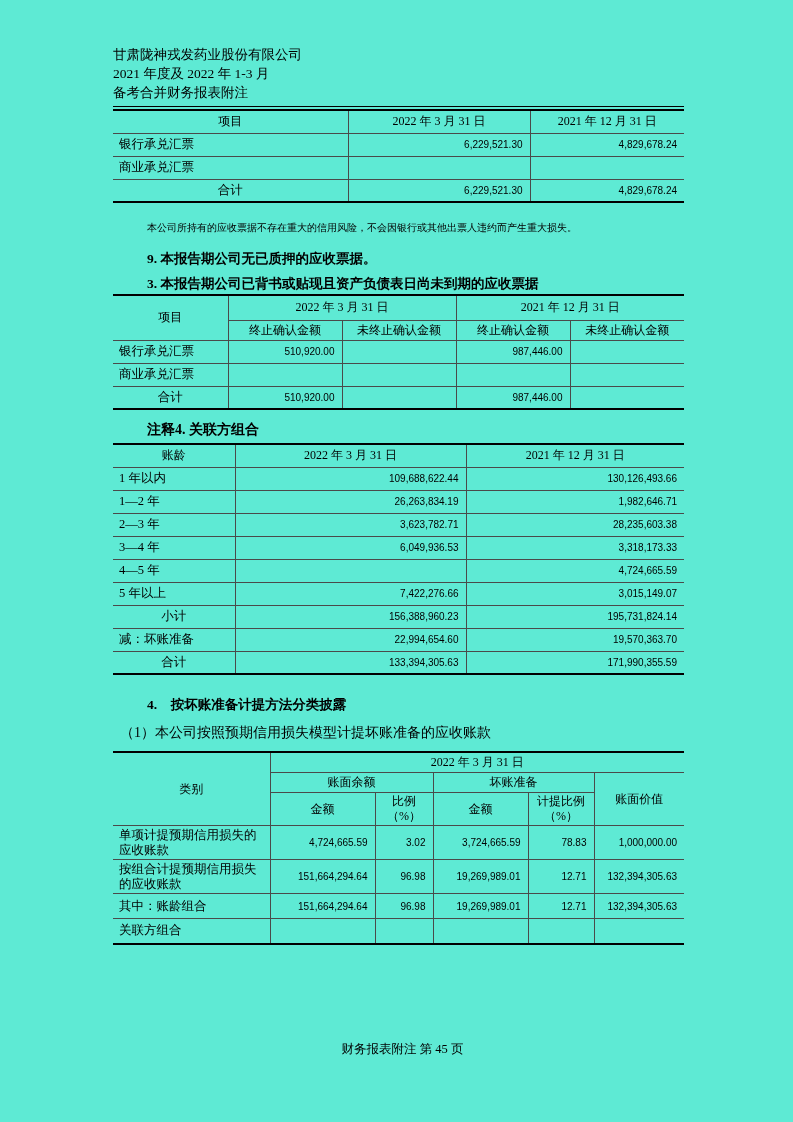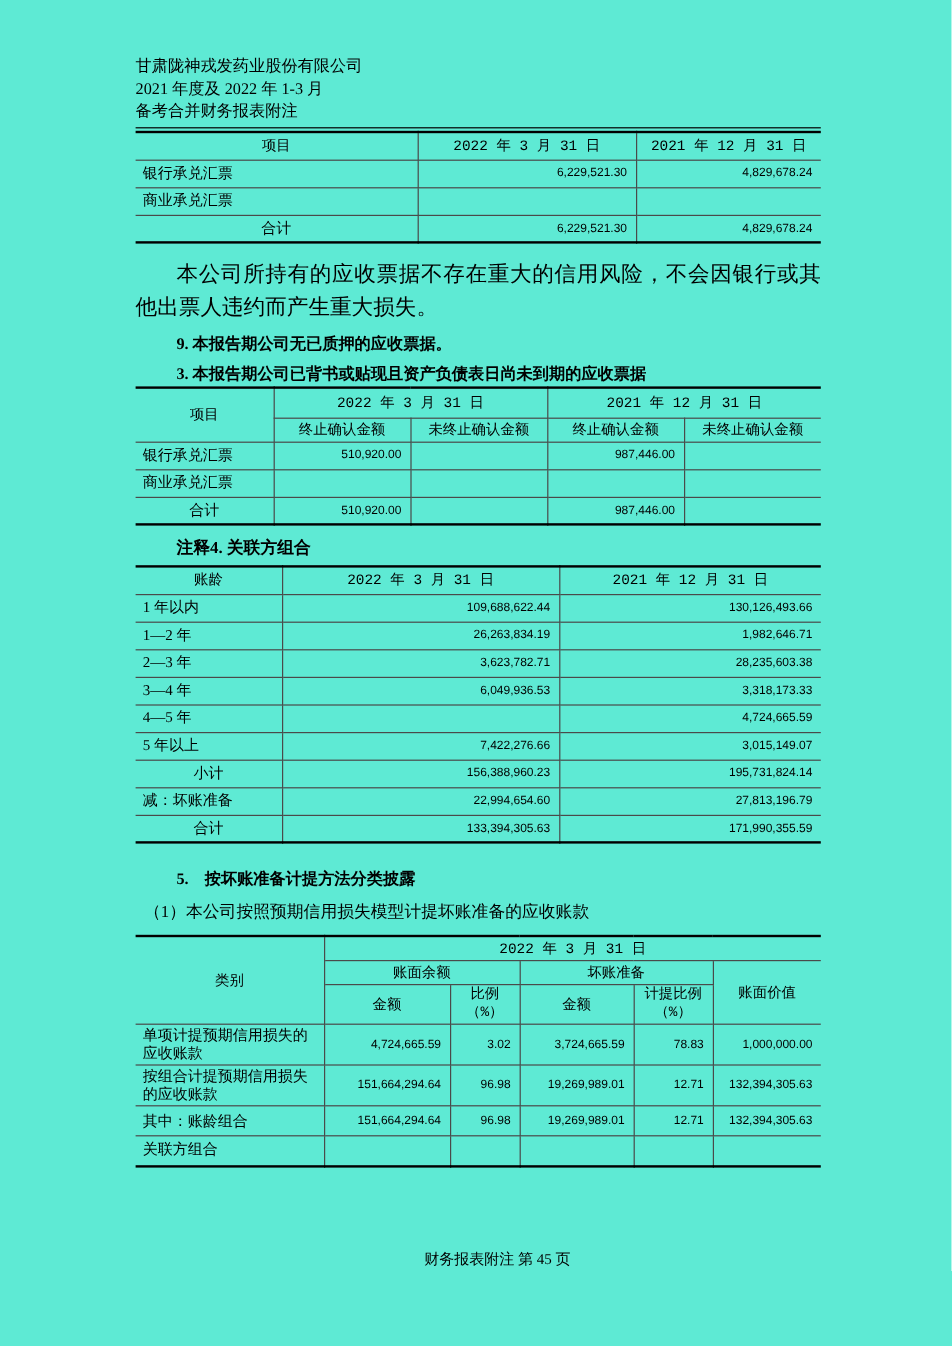--- a/index.html
+++ b/index.html
@@ -13,47 +13,47 @@
     border-bottom:1px solid #000; padding-bottom:4px; }
   .doc-header div { white-space:nowrap; }
 
   table { border-collapse:collapse; table-layout:fixed; width:571px;
     border-top:2.5px solid #000; border-bottom:2.5px solid #000; }
   td { border:1px solid #4a4a4a; padding:1px 4px; overflow:hidden;
     font-size:12.5px; vertical-align:middle; }
   td:first-child { border-left:none; }
   td:last-child { border-right:none; }
 
-  .hdr { text-align:center; font-size:12px; font-family:Liberation Mono, monospace; }
+  .hdr { text-align:center; font-size:12px; font-family:Liberation Serif, serif; }
   .lbl { text-align:left; padding-left:6px; }
   .ctr { text-align:center; }
   .num { text-align:right; font-family:"Liberation Sans", sans-serif;
     font-size:10px; padding-right:7px; }
   .two-line { white-space:pre-line; line-height:15px; }
 
   .t1 { margin-top:2px; }  .t1 tr { height:23px; }
-  .para { margin:11px 0 0 0; font-size:18px; line-height:28px;
+  .para { margin:11px 0 0 0; font-size:10px; line-height:28px;
     text-indent:34px; text-align:justify; }
   .h-bold { font-weight:bold; font-size:13.5px; line-height:19px;
     padding-left:34px; margin:0; }
   .h2 { margin-top:7px; }
   .h3 { margin-top:6px; }
   .t2 { margin-top:1px; }
   .t2 .r-date { height:25px; } .t2 .r-sub { height:20px; } .t2 .r-data { height:23px; }
   .note4 { margin-top:10px; font-size:14px; }
   .sub1 { margin-top:15px; }
   .t3 { margin-top:4px; } .t3 tr { height:23px; }
   .sub2 { margin-top:20px; }
   .item1 { margin:9px 0 0 0; font-size:14px; line-height:20px; padding-left:7px; }
   .t4 { margin-top:8px; }
   .t4 .r-h1 { height:20px; } .t4 .r-h2 { height:20px; } .t4 .r-h3 { height:33px; }
   .t4 .r-d2 { height:34px; } .t4 .r-d1 { height:25px; }
   .t4 td.lbl { font-size:12.5px; line-height:15px; }
 
-  .footer { position:absolute; top:1041px; left:16px; width:571px;
+  .footer { position:absolute; top:1041px; left:4px; width:571px;
     text-align:center; font-size:12.5px; }
 </style>
 </head>
 <body>
 
 <div class="page">
   <div class="content">
 
     <div class="doc-header">
       <div>甘肃陇神戎发药业股份有限公司</div>
@@ -185,31 +185,31 @@
         <td class="num">3,015,149.07</td>
       </tr>
       <tr>
         <td class="ctr">小计</td>
         <td class="num">156,388,960.23</td>
         <td class="num">195,731,824.14</td>
       </tr>
       <tr>
         <td class="lbl">减：坏账准备</td>
         <td class="num">22,994,654.60</td>
-        <td class="num">27,813,196.79</td>
+        <td class="num">19,570,363.70</td>
       </tr>
       <tr>
         <td class="ctr">合计</td>
         <td class="num">133,394,305.63</td>
         <td class="num">171,990,355.59</td>
       </tr>
     </tbody>
       </table>
 
-    <p class="h-bold sub2">5.　按坏账准备计提方法分类披露</p>
+    <p class="h-bold sub2">4.　按坏账准备计提方法分类披露</p>
     <p class="item1">（1）本公司按照预期信用损失模型计提坏账准备的应收账款</p>
 
     <table class="t4">
       <colgroup>
           <col style="width:157px">
           <col style="width:105px">
           <col style="width:58px">
           <col style="width:95px">
           <col style="width:66px">
           <col style="width:90px">

